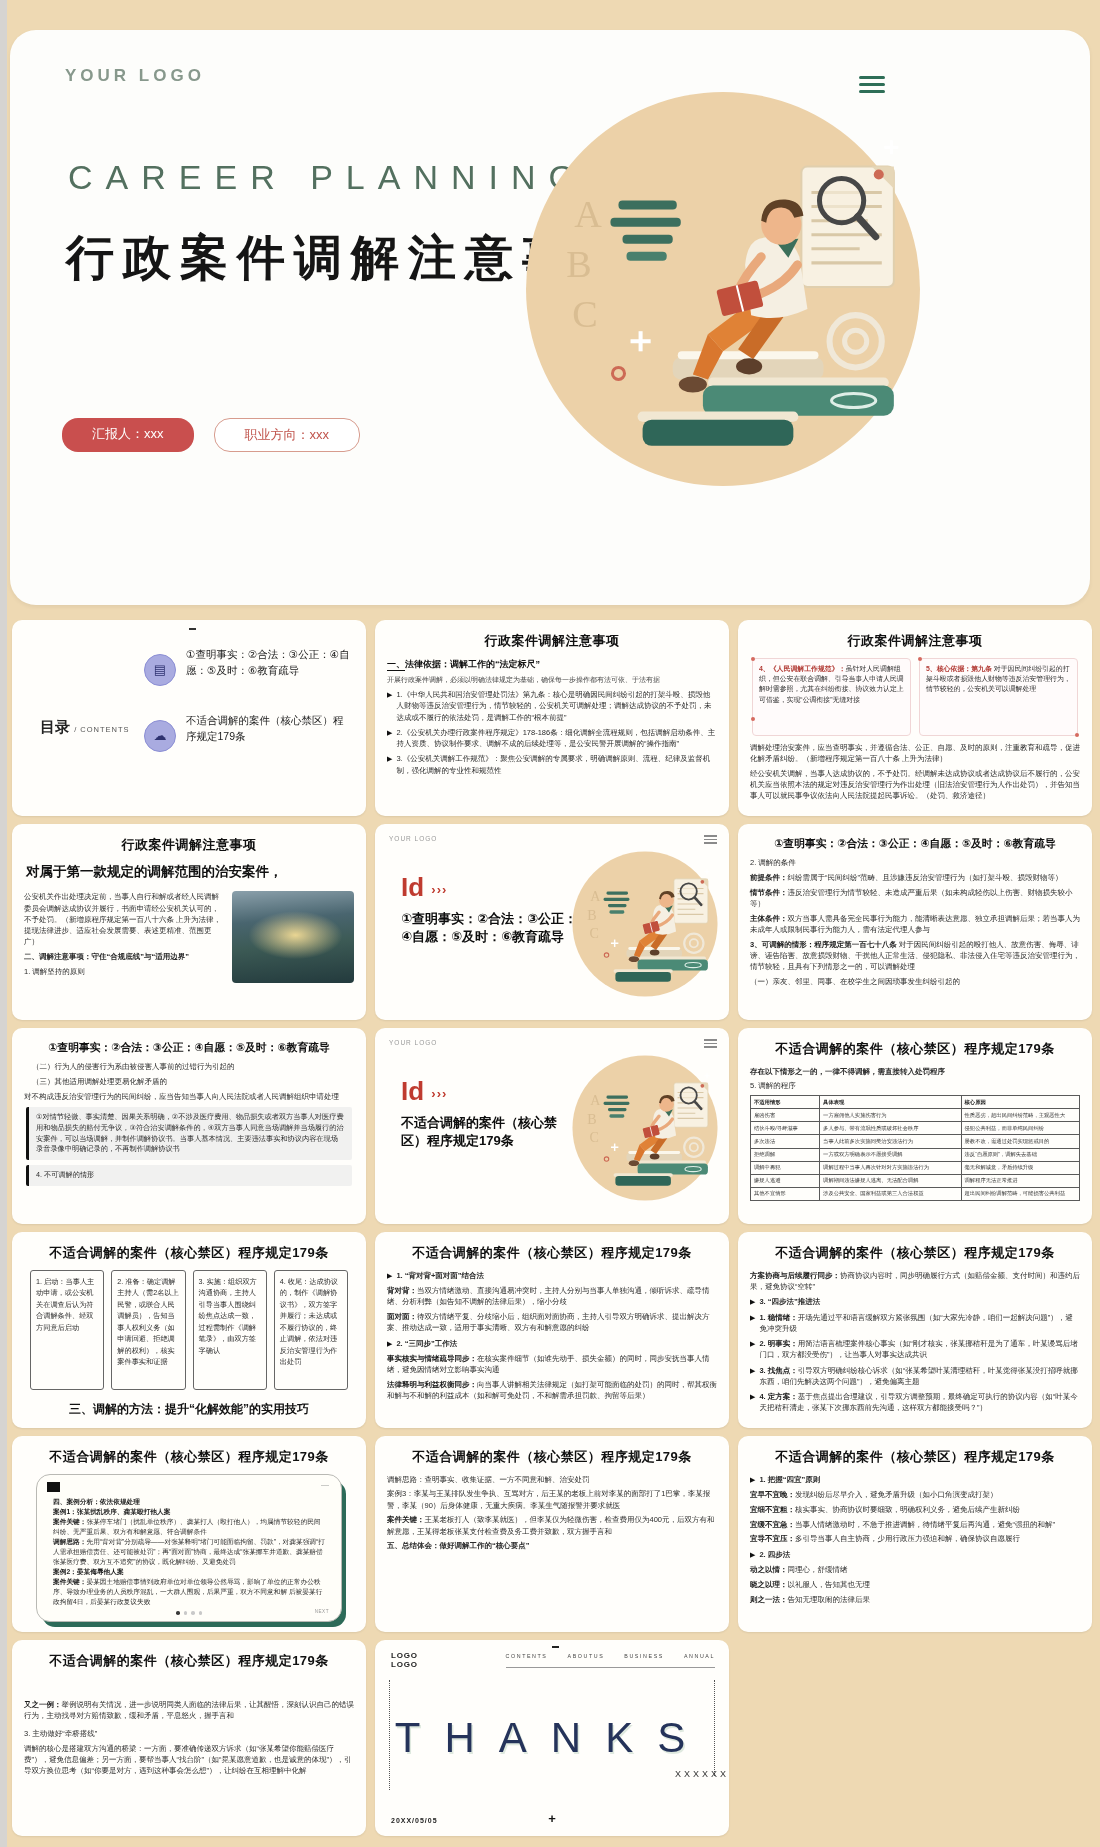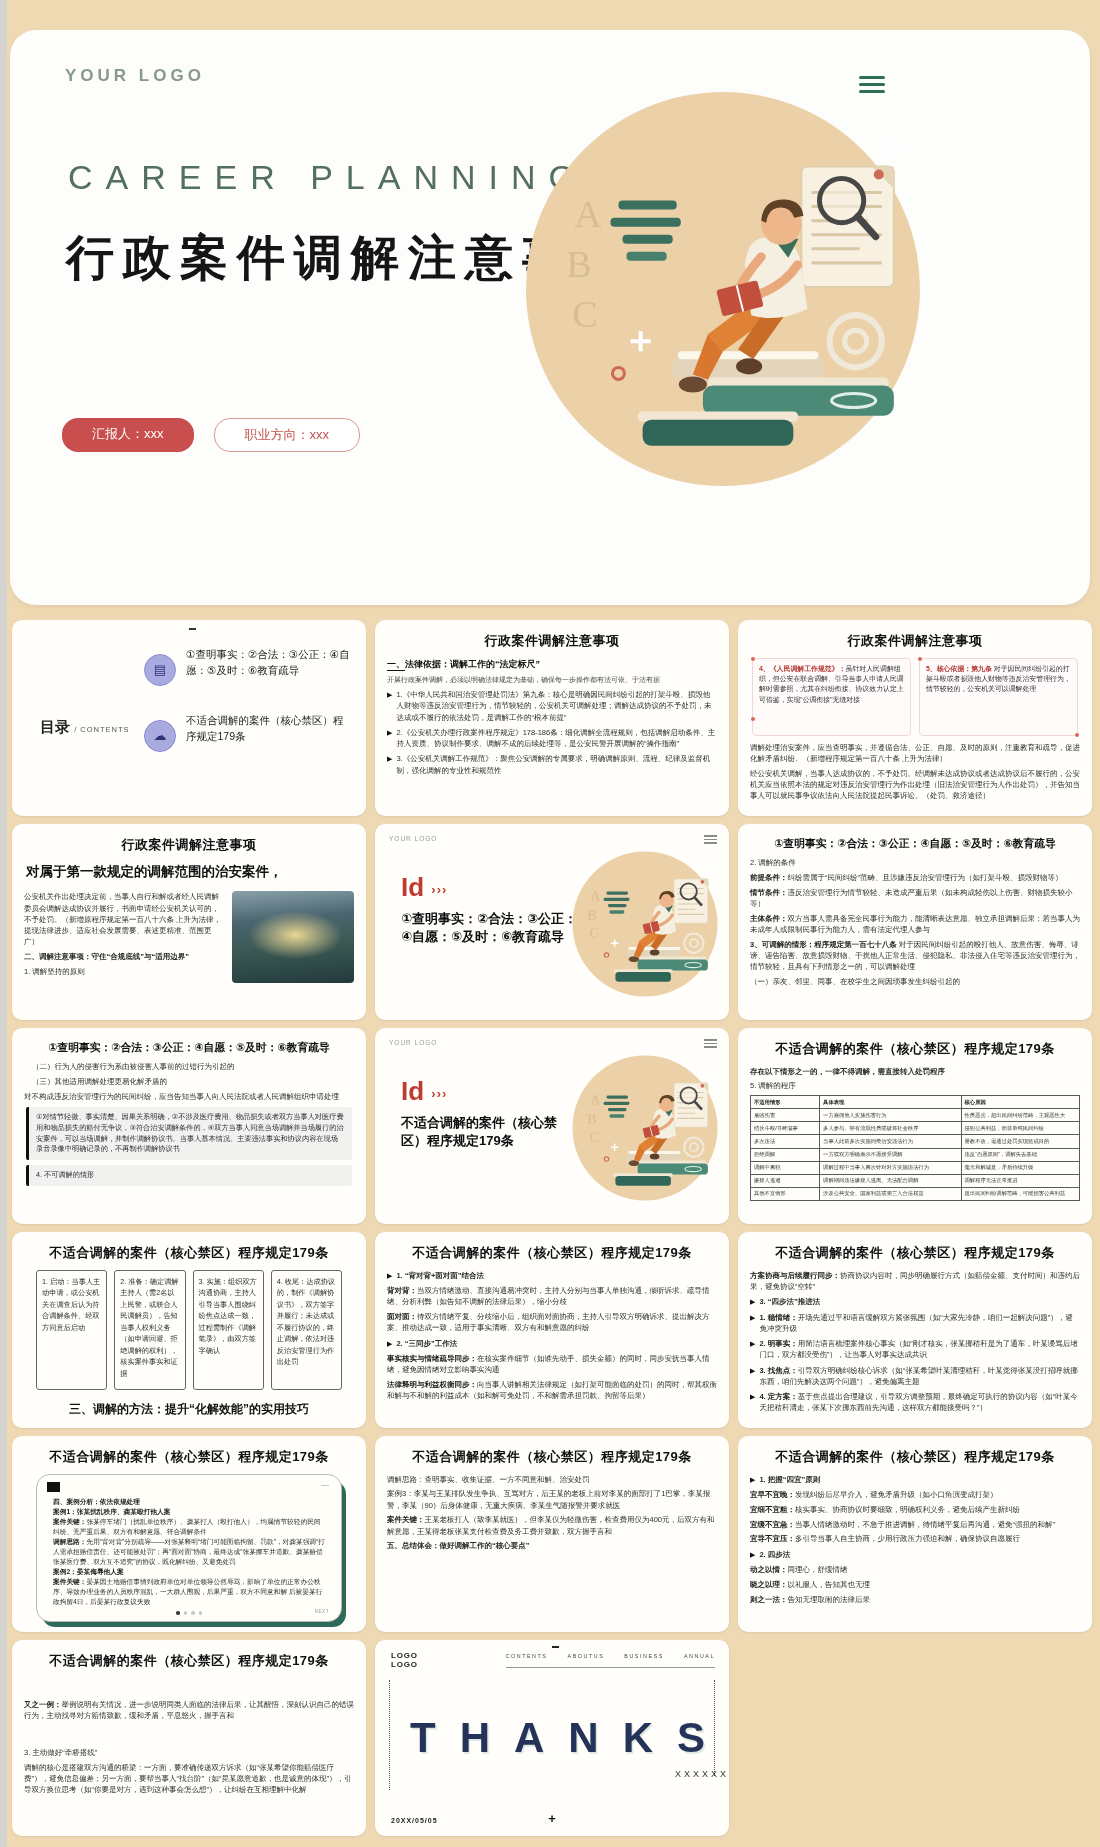--- a/index.html
+++ b/index.html
@@ -64,37 +64,37 @@
   .div-id em{font-style:normal;font-size:13px;letter-spacing:1px;vertical-align:2px;}
   .div-text{position:absolute;left:26px;top:86px;width:180px;font-size:13px;font-weight:800;line-height:1.35;color:#0d0d0d;}
   .div-illus{position:absolute;right:10px;top:26px;width:148px;height:148px;}
   
   .gbox{background:#f1f1f0;border-left:3px solid #111;padding:5px 7px;margin:5px 2px;font-size:7.2px;border-radius:2px;}
   
   .tb{width:100%;border-collapse:collapse;font-size:5.3px;line-height:1.35;margin-top:3px;}
   .tb th,.tb td{border:1px solid #5a5a5a;padding:2.5px 3px;text-align:left;font-weight:normal;color:#333;vertical-align:middle;}
   .tb th{font-weight:600;color:#222;}
   
-  .steps{display:flex;gap:7px;margin:4px 12px 8px;}
+  .steps{display:flex;gap:7px;margin:4px 6px 8px;}
   .step{flex:1;border:1px solid #666;border-radius:3px;padding:5px 5px;font-size:7.2px;line-height:1.6;min-height:108px;}
   .s10-foot{text-align:center;font-size:12px;font-weight:800;color:#111;border-bottom:2.5px solid #111;display:inline-block;padding:0 6px 18px;margin:2px auto 0;}
   .center{text-align:center;}
   
   .case-card{margin:2px 12px 0;background:#fffef9;border:1px solid #b9b9b4;border-radius:14px;height:148px;position:relative;box-shadow:5px 6px 0 -1px #2d6a58;padding:22px 16px 10px;box-sizing:border-box;font-size:6.7px;line-height:1.5;}
   .case-sq{position:absolute;left:10px;top:7px;width:13px;height:10px;background:#111;}
   .case-min{position:absolute;right:12px;top:4px;color:#999;font-size:8px;}
   .case-dots{position:absolute;bottom:6px;left:50%;transform:translateX(-50%);display:flex;gap:4px;}
   .case-dots i{width:3.5px;height:3.5px;border-radius:50%;background:#c9c9c9;}
   .case-dots i.on{background:#3a3a3a;}
   .case-next{position:absolute;right:12px;bottom:5px;font-size:4.6px;color:#999;letter-spacing:.5px;}
   
   .th-logo{position:absolute;left:16px;top:11px;font-size:8px;font-weight:800;line-height:1.15;letter-spacing:.8px;color:#222;}
   .th-dash{position:absolute;left:50%;top:6px;width:7px;height:2px;background:#222;}
   .th-nav{position:absolute;right:14px;top:13px;display:flex;gap:20px;font-size:5.3px;letter-spacing:1.6px;color:#444;border-bottom:.5px solid #999;padding-bottom:6px;}
-  .th-big{position:absolute;left:0;right:0;top:66px;text-align:right;font-size:42px;letter-spacing:24px;color:#25335a;font-weight:700;text-shadow:1.5px 1.5px 0 #dfe9df;}
+  .th-big{position:absolute;left:0;right:0;top:66px;text-align:center;font-size:42px;letter-spacing:24px;color:#25335a;font-weight:400;text-shadow:1.5px 1.5px 0 #dfe9df;}
   .th-sub{position:absolute;left:0;right:0;top:128px;text-align:right;font-size:9px;letter-spacing:3px;color:#333;}
   .th-date{position:absolute;left:16px;bottom:10px;font-size:7px;font-weight:800;letter-spacing:1px;color:#222;}
   .th-plus{position:absolute;left:50%;bottom:8px;transform:translateX(-50%);font-size:13px;font-weight:bold;color:#111;}
   .th-vline-l{position:absolute;left:14px;top:40px;bottom:46px;border-left:1.5px dotted #555;}
   .th-vline-r{position:absolute;right:14px;top:40px;bottom:60px;border-right:1.5px dotted #555;}
   .empty-cell{background:transparent;}
 </style>
 </head>
 <body>
 
@@ -447,21 +447,21 @@
         <span>2. 四步法</span>
       </div>
     <p><b>动之以情：</b><span>同理心，舒缓情绪</span></p>
     <p><b>晓之以理：</b><span>以礼服人，告知其也无理</span></p>
     <p><b>则之一法：</b><span>告知无理取闹的法律后果</span></p>
   </div>
 
   <div class="card">
     <div class="ttl">不适合调解的案件（核心禁区）程序规定179条</div>
     <p style="margin-top:28px"><b>又之一例：</b><span>举例说明有关情况，进一步说明同类人面临的法律后果，让其醒悟，深刻认识自己的错误行为，主动找寻对方赔情致歉，缓和矛盾，平息怒火，握手言和</span></p>
-    <p style="margin-top:26px">3. 主动做好“牵桥搭线”</p>
+    <p style="margin-top:7px">3. 主动做好“牵桥搭线”</p>
     <p>调解的核心是搭建双方沟通的桥梁：一方面，要准确传递双方诉求（如“张某希望你能赔偿医疗费”），避免信息偏差；另一方面，要帮当事人“找台阶”（如“晃某愿意道歉，也是诚意的体现”），引导双方换位思考（如“你要是对方，遇到这种事会怎么想”），让纠纷在互相理解中化解</p>
   </div>
 
   <div class="card">
     <div class="th-dash"></div>
     <div class="th-logo">
       <div>LOGO</div>
       <div>LOGO</div>
     </div>
     <div class="th-nav">

